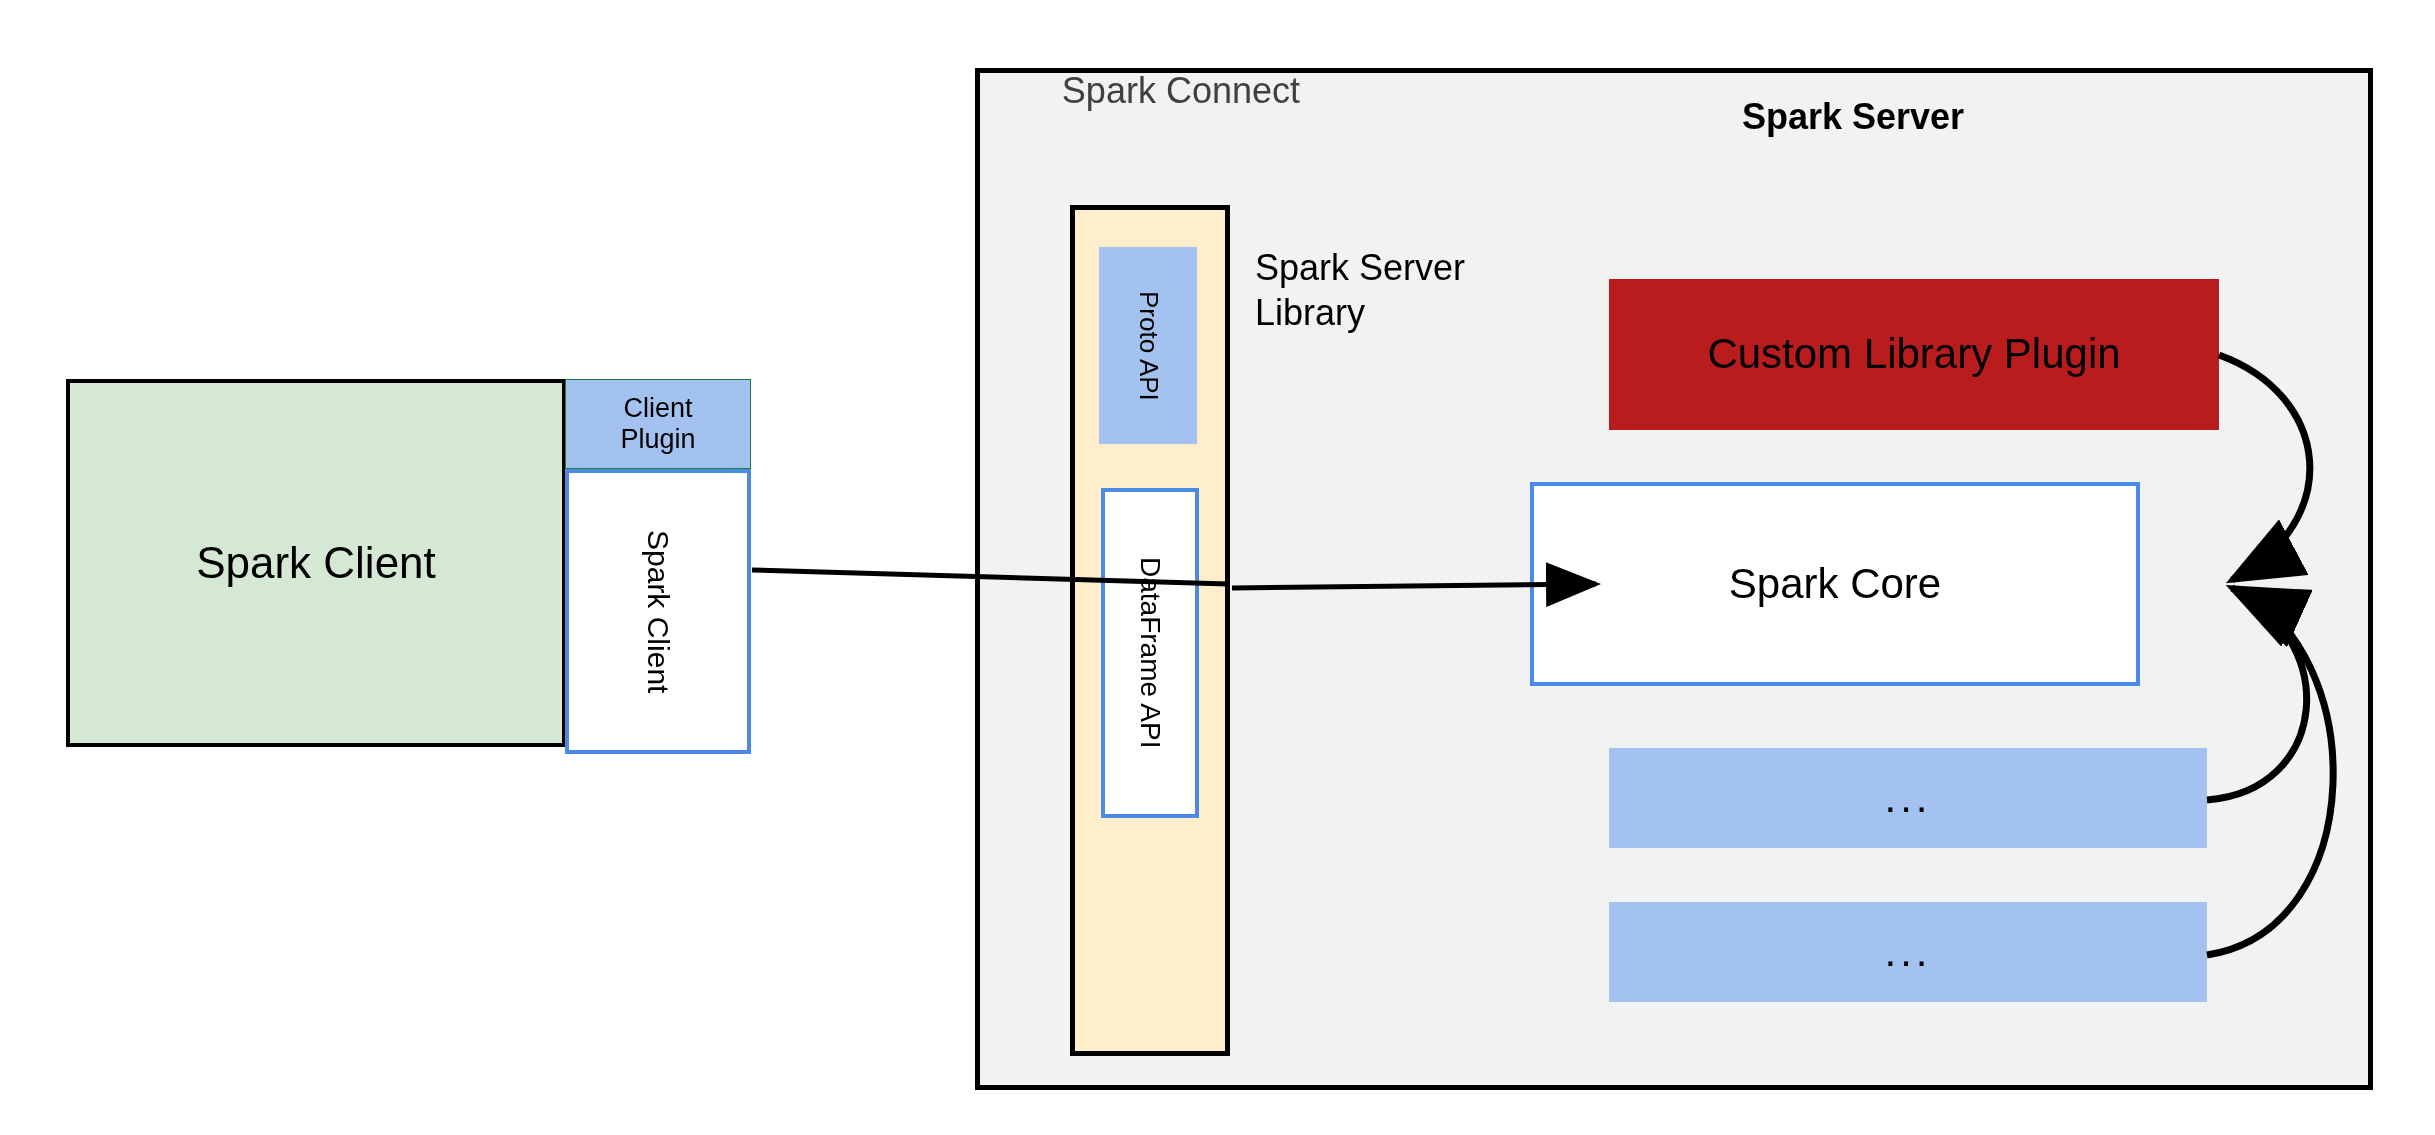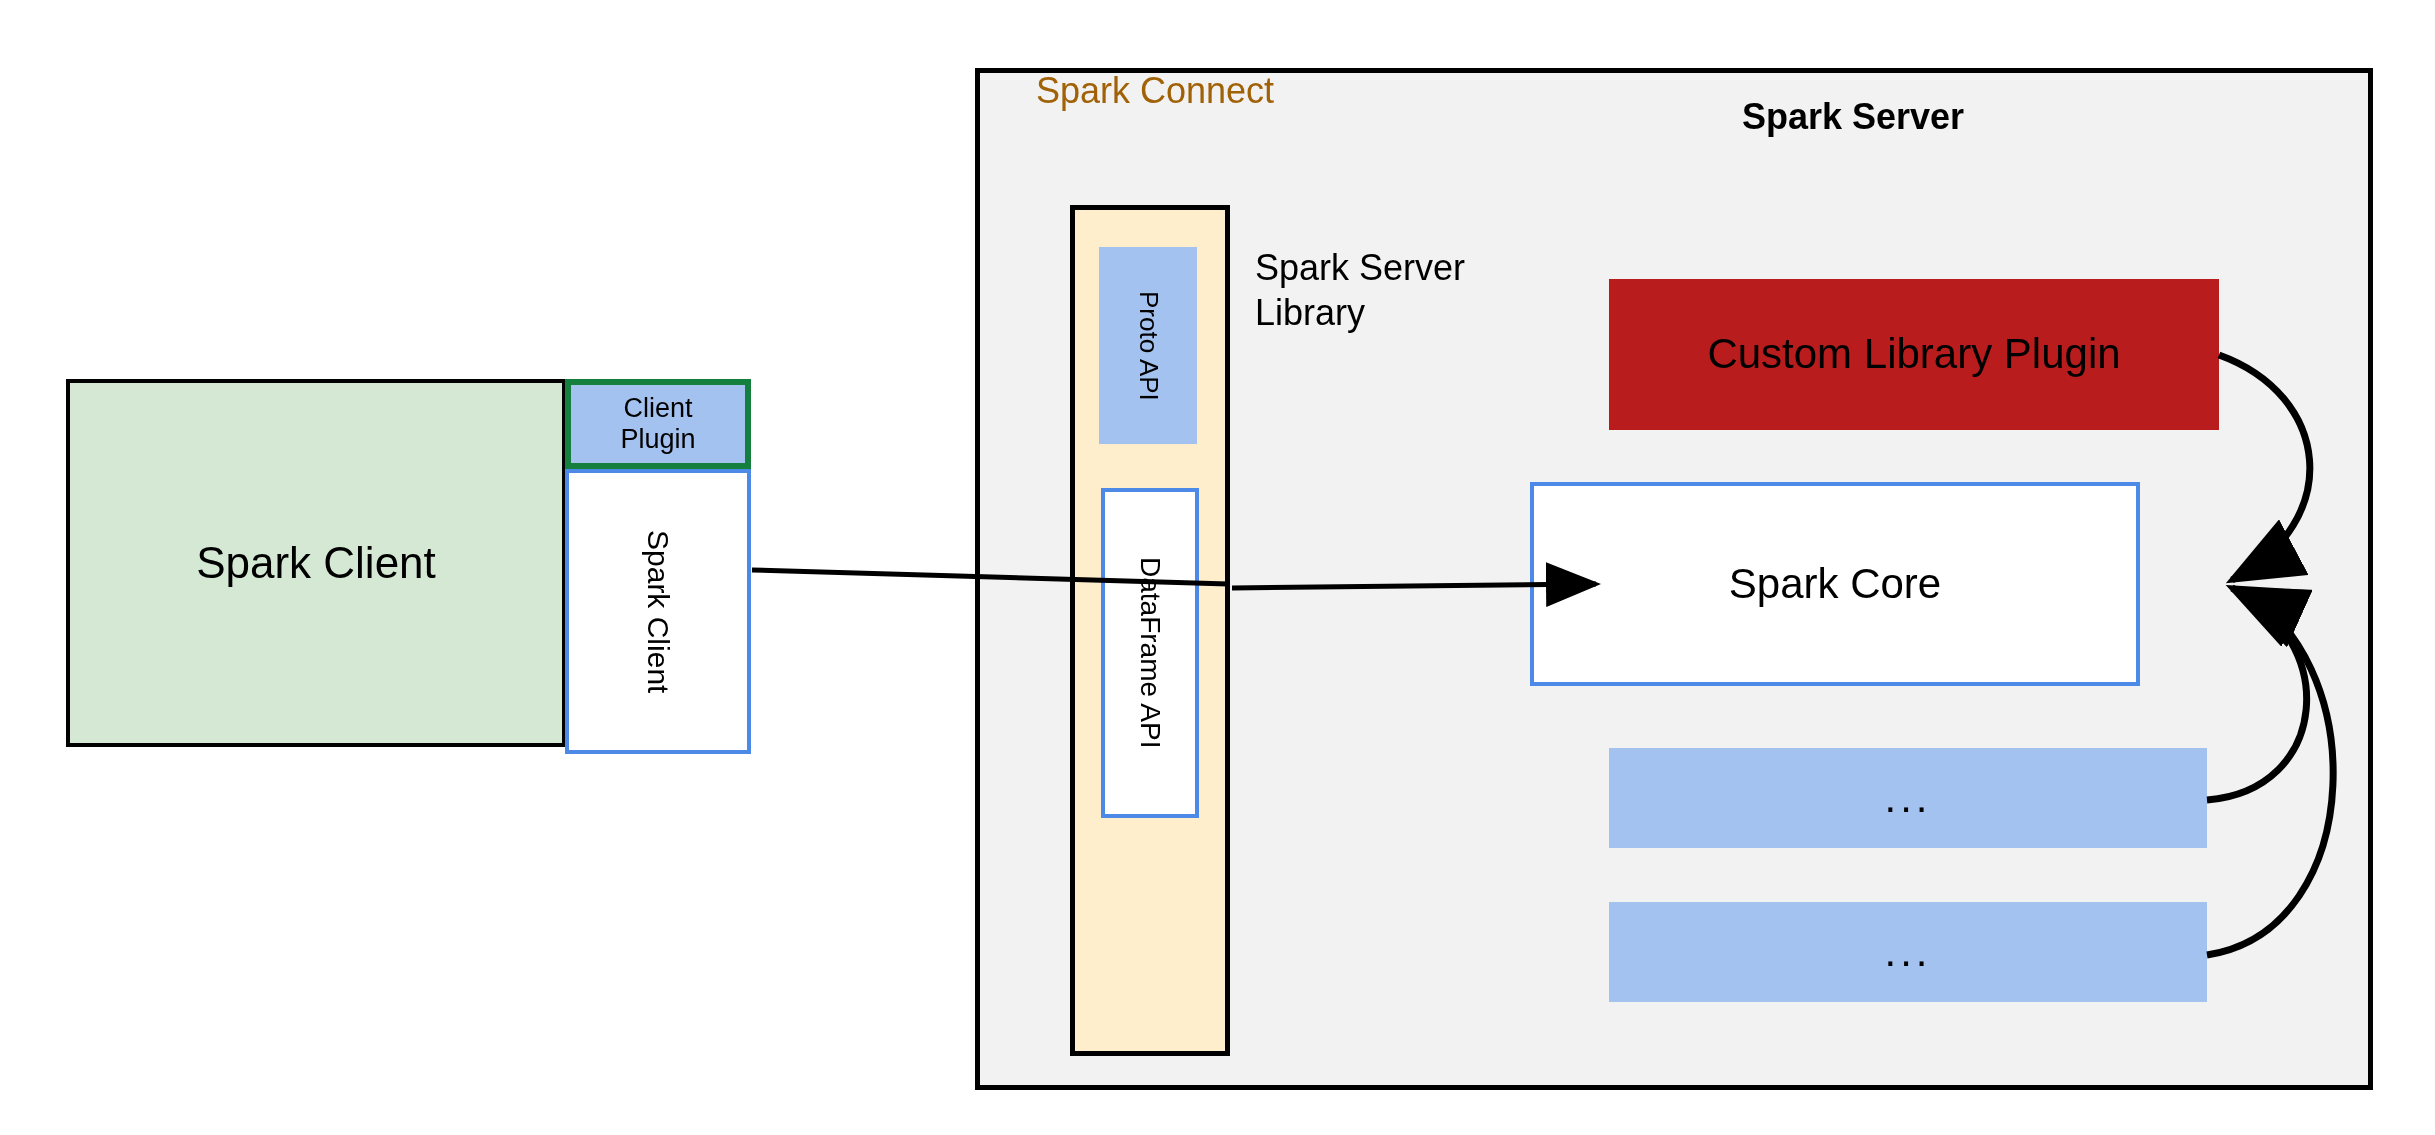--- a/index.html
+++ b/index.html
@@ -45,21 +45,21 @@
     border: 4px solid #000000;
     font-size: 44px;
     z-index: 2;
   }
   #client-package {
     left: 565px;
     top: 379px;
     width: 186px;
     height: 90px;
     background: #a3c2f0;
-    border: 6px solid #15803d;
+    border: 1px solid #15803d;
     font-size: 27px;
     z-index: 3;
   }
   #spark-client {
     left: 565px;
     top: 469px;
     width: 186px;
     height: 285px;
     background: #ffffff;
     border: 4px solid #4d8ae8;
@@ -86,23 +86,23 @@
     font-size: 36px;
     font-weight: bold;
     color: #000000;
     z-index: 4;
   }
   #spark-connect-api-label {
     position: absolute;
     left: 1010px;
     top: 68px;
     width: 290px;
-    text-align: center;
+    text-align: right;
     font-size: 36px;
-    color: #a16207;
+    color: #404040;
     line-height: 1.25;
     z-index: 4;
   }
   #spark-server-library-label {
     position: absolute;
     left: 1255px;
     top: 245px;
     width: 290px;
     text-align: left;
     font-size: 36px;

